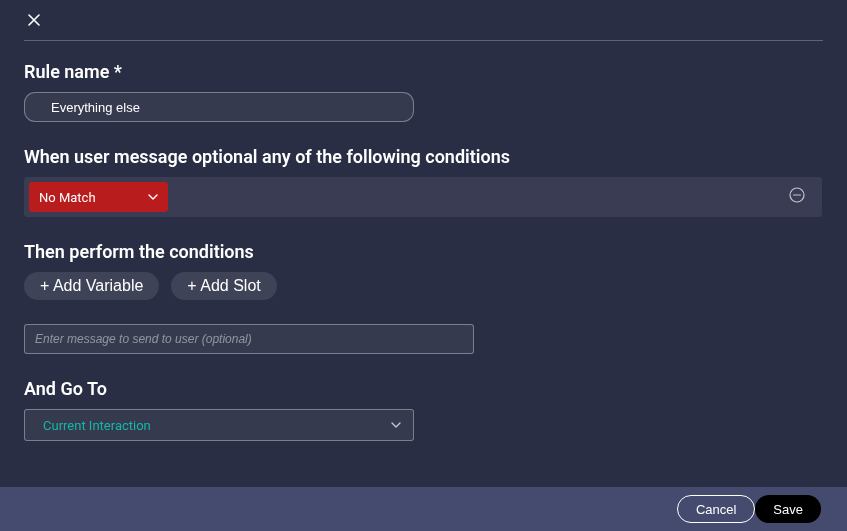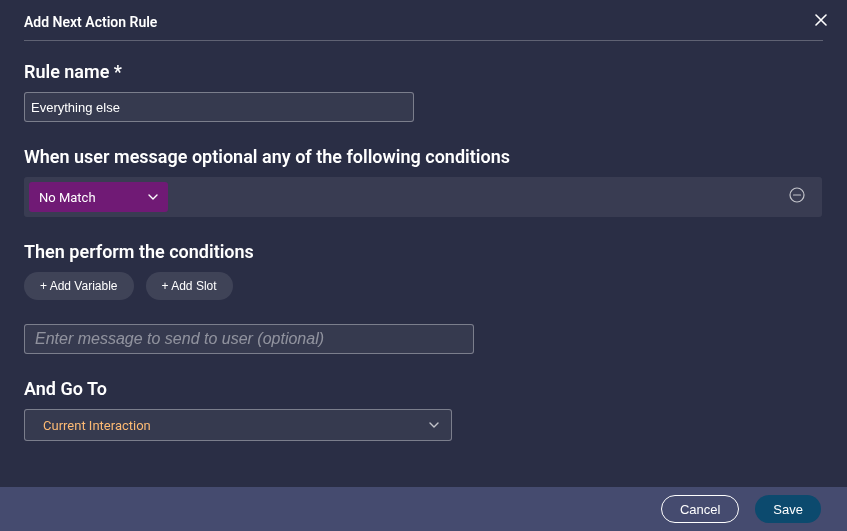--- a/index.html
+++ b/index.html
@@ -48,22 +48,22 @@
       font-weight: 600;
       color: #ffffff;
       margin-bottom: 10px;
       display: block;
     }
     .text-input {
       width: 390px;
       height: 30px;
       background: rgba(255,255,255,0.06);
       border: 1px solid rgba(255,255,255,0.35);
-      border-radius: 3px;
-      padding: 0 6px;
+      border-radius: 11px;
+      padding: 0 26px;
       color: #ffffff;
       font-size: 13px;
       outline: none;
     }
     .text-input::placeholder {
       color: rgba(255,255,255,0.45);
       font-style: italic;
     }
     .field-block { margin-bottom: 24px; }
     .condition-row {
@@ -74,21 +74,21 @@
       height: 40px;
       padding: 5px;
       gap: 6px;
       width: 798px;
     }
     .select-wrap {
       position: relative;
       display: inline-block;
     }
     .select-box {
-      background: #701a75;
+      background: #b91c1c;
       border: none;
       border-radius: 3px;
       height: 30px;
       padding: 0 30px 0 10px;
       color: #ffffff;
       font-size: 13px;
       display: flex;
       align-items: center;
       cursor: pointer;
       min-width: 139px;
@@ -110,99 +110,97 @@
       justify-content: center;
       cursor: pointer;
       margin-right: 10px;
       color: rgba(255,255,255,0.7);
     }
     .pill-row { display: flex; gap: 12px; }
     .pill-btn {
       background: rgba(255,255,255,0.10);
       border: none;
       color: #ffffff;
-      font-size: 12px;
+      font-size: 16px;
       height: 28px;
       padding: 0 16px;
       border-radius: 14px;
       cursor: pointer;
       display: flex;
       align-items: center;
     }
     .message-input {
       width: 450px;
       height: 30px;
       background: rgba(255,255,255,0.06);
       border: 1px solid rgba(255,255,255,0.35);
       border-radius: 3px;
       padding: 0 10px;
       color: #ffffff;
-      font-size: 16px;
+      font-size: 12px;
       outline: none;
     }
     .message-input::placeholder {
       color: rgba(255,255,255,0.45);
       font-style: italic;
     }
     .goto-select {
-      width: 428px;
+      width: 390px;
       height: 32px;
       background: rgba(255,255,255,0.06);
       border: 1px solid rgba(255,255,255,0.35);
       border-radius: 3px;
       padding: 0 10px 0 18px;
-      color: #fdba74;
+      color: #14b8a6;
       font-size: 13px;
       display: flex;
       align-items: center;
       cursor: pointer;
       position: relative;
     }
     .goto-select .chevron { right: 12px; }
     .footer {
       position: absolute;
       left: 0;
       right: 0;
       bottom: 0;
       height: 44px;
       background: #454b6f;
       display: flex;
       align-items: center;
       justify-content: flex-end;
       padding: 0 26px;
-      gap: 16px;
     }
     .btn {
       height: 28px;
       padding: 0 18px;
       border-radius: 14px;
       font-size: 13px;
       cursor: pointer;
       display: flex;
       align-items: center;
       justify-content: center;
     }
     .btn-cancel {
       background: transparent;
       border: 1.5px solid #ffffff;
       color: #ffffff;
     }
     .btn-save {
-      background: #0c4a6e;
+      background: #000000;
       border: none;
       color: #ffffff;
       min-width: 62px;
     }
   </style>
 </head>
 <body>
 
 <div class="dialog-content">
   <div class="header-row">
-    <div class="dialog-title">Add Next Action Rule</div>
     <div class="close-btn">
       <span>
         <svg width="12" height="12" viewBox="0 0 12 12">
             <path d="M1 1 L11 11 M11 1 L1 11" stroke="#ffffff" stroke-width="1.6" stroke-linecap="round"></path>
           </svg>
       </span>
     </div>
   </div>
   <hr class="divider">
 

